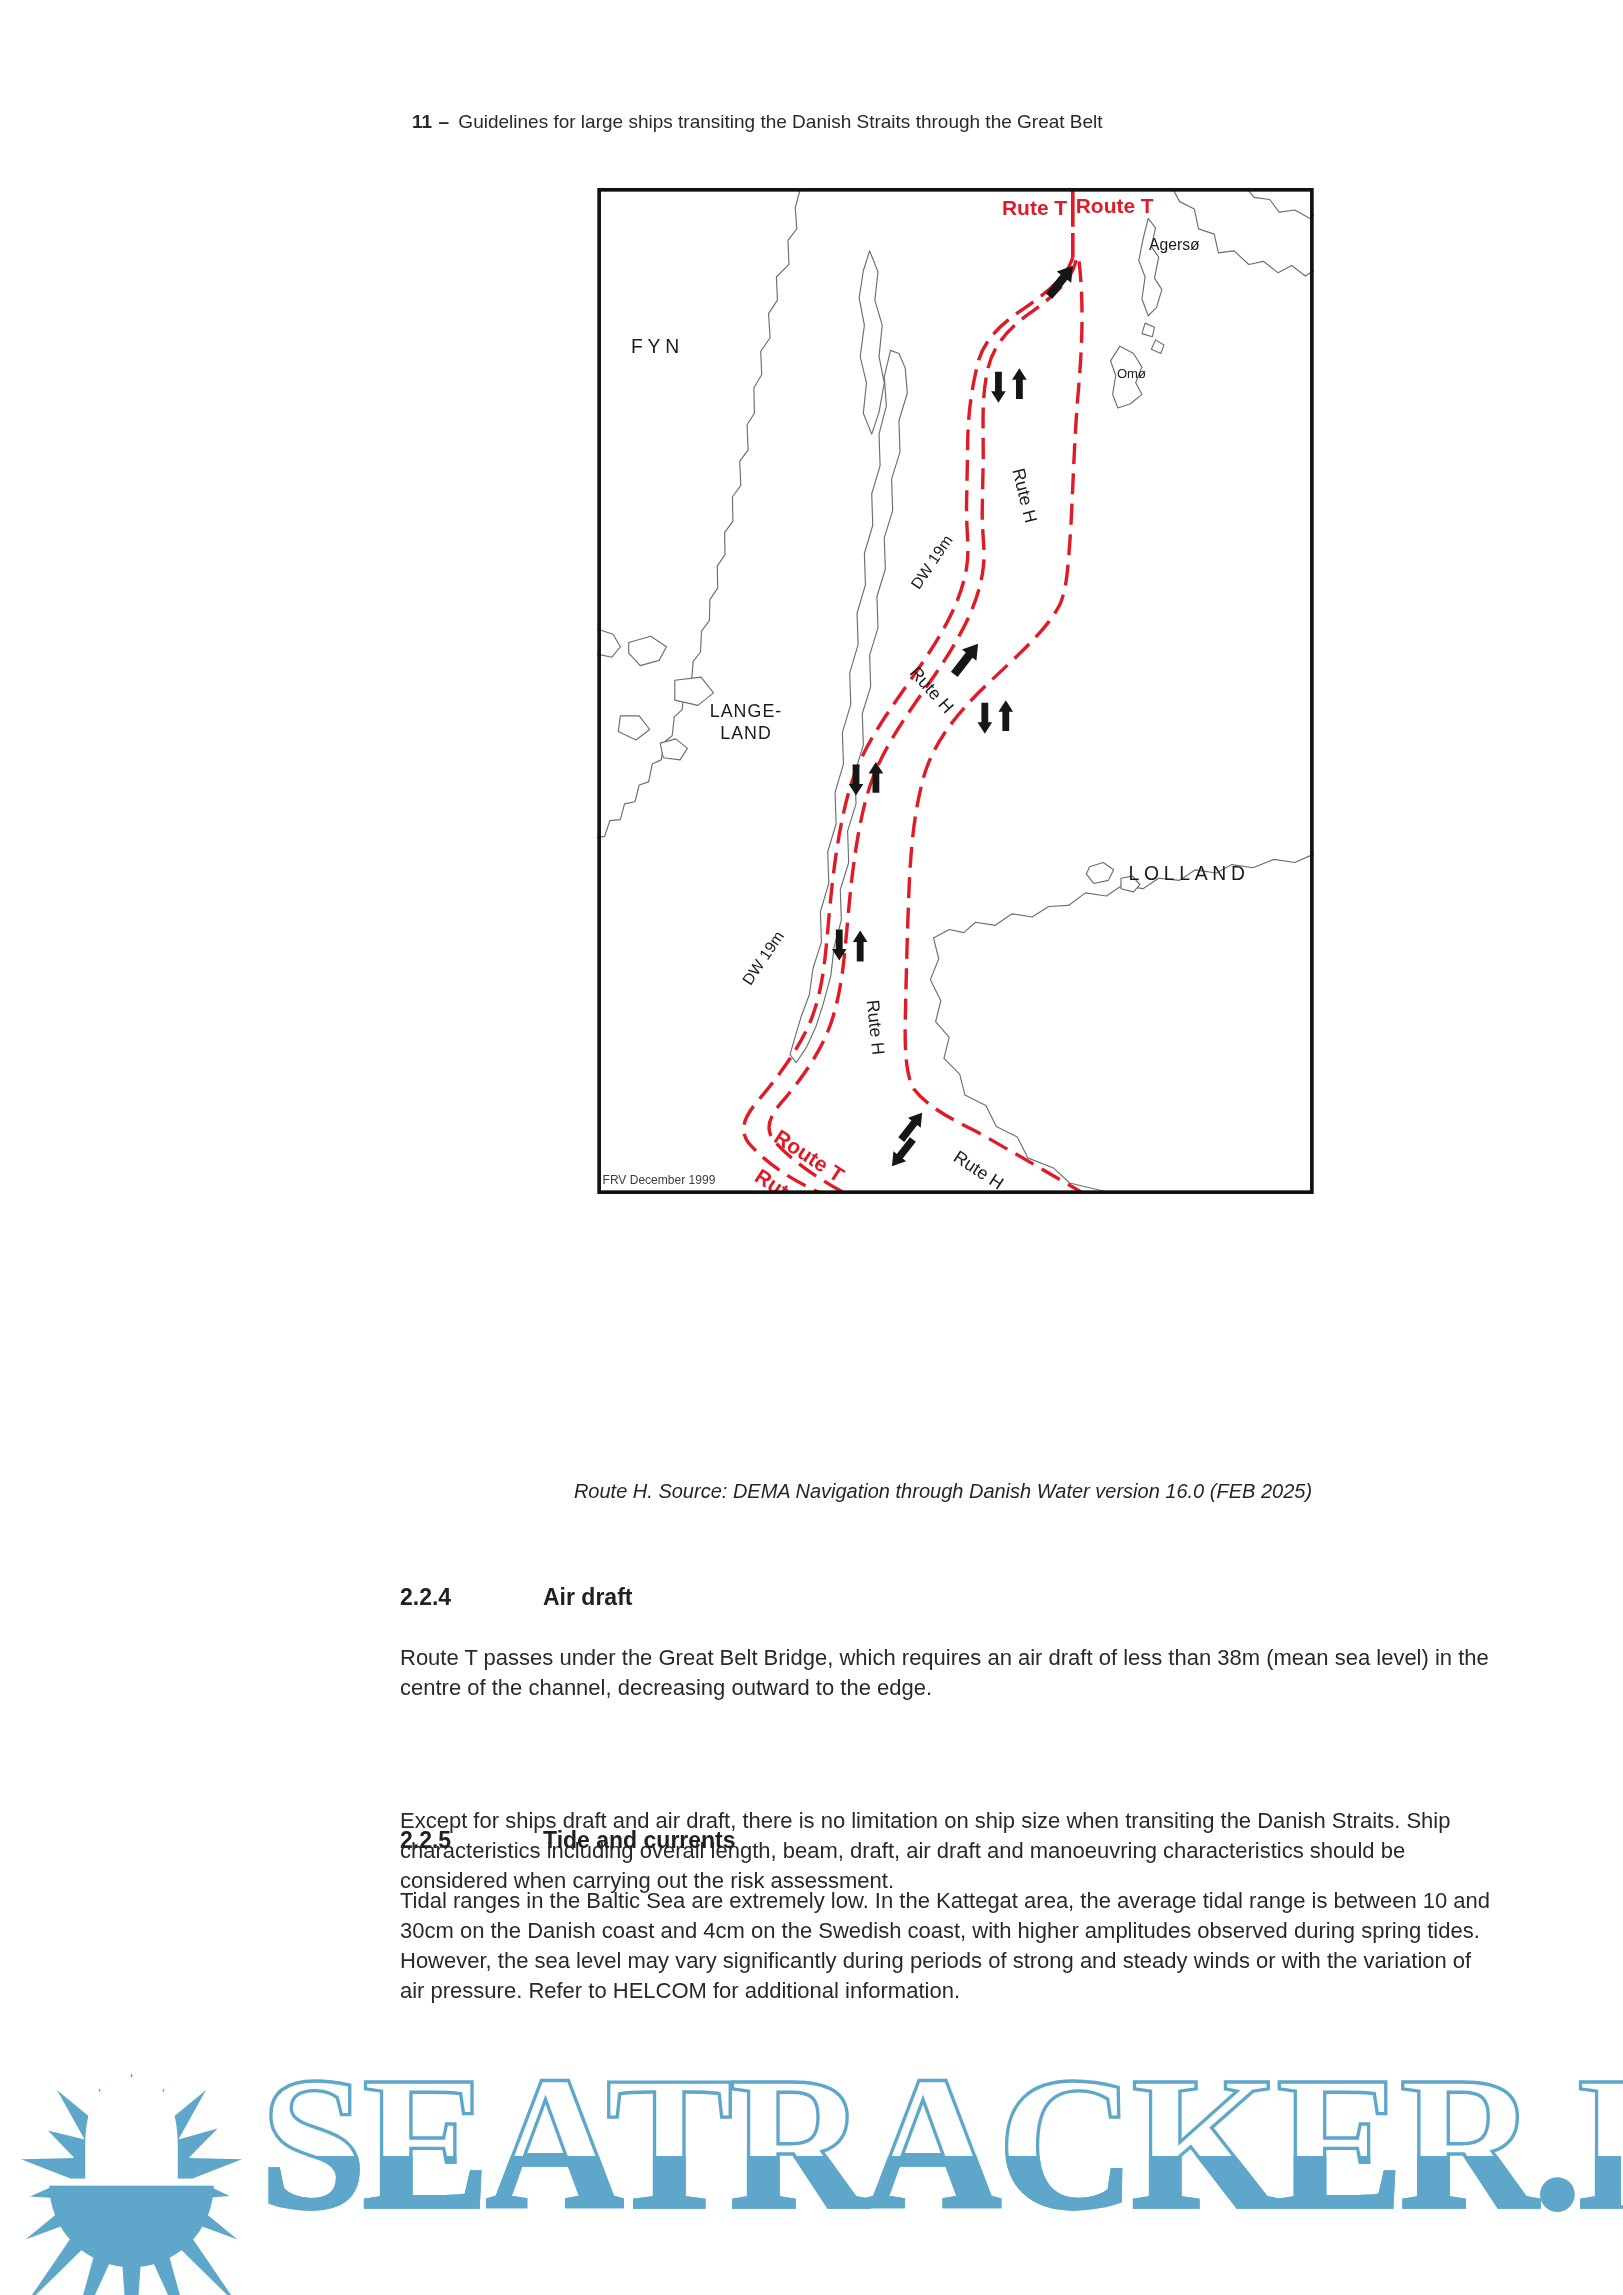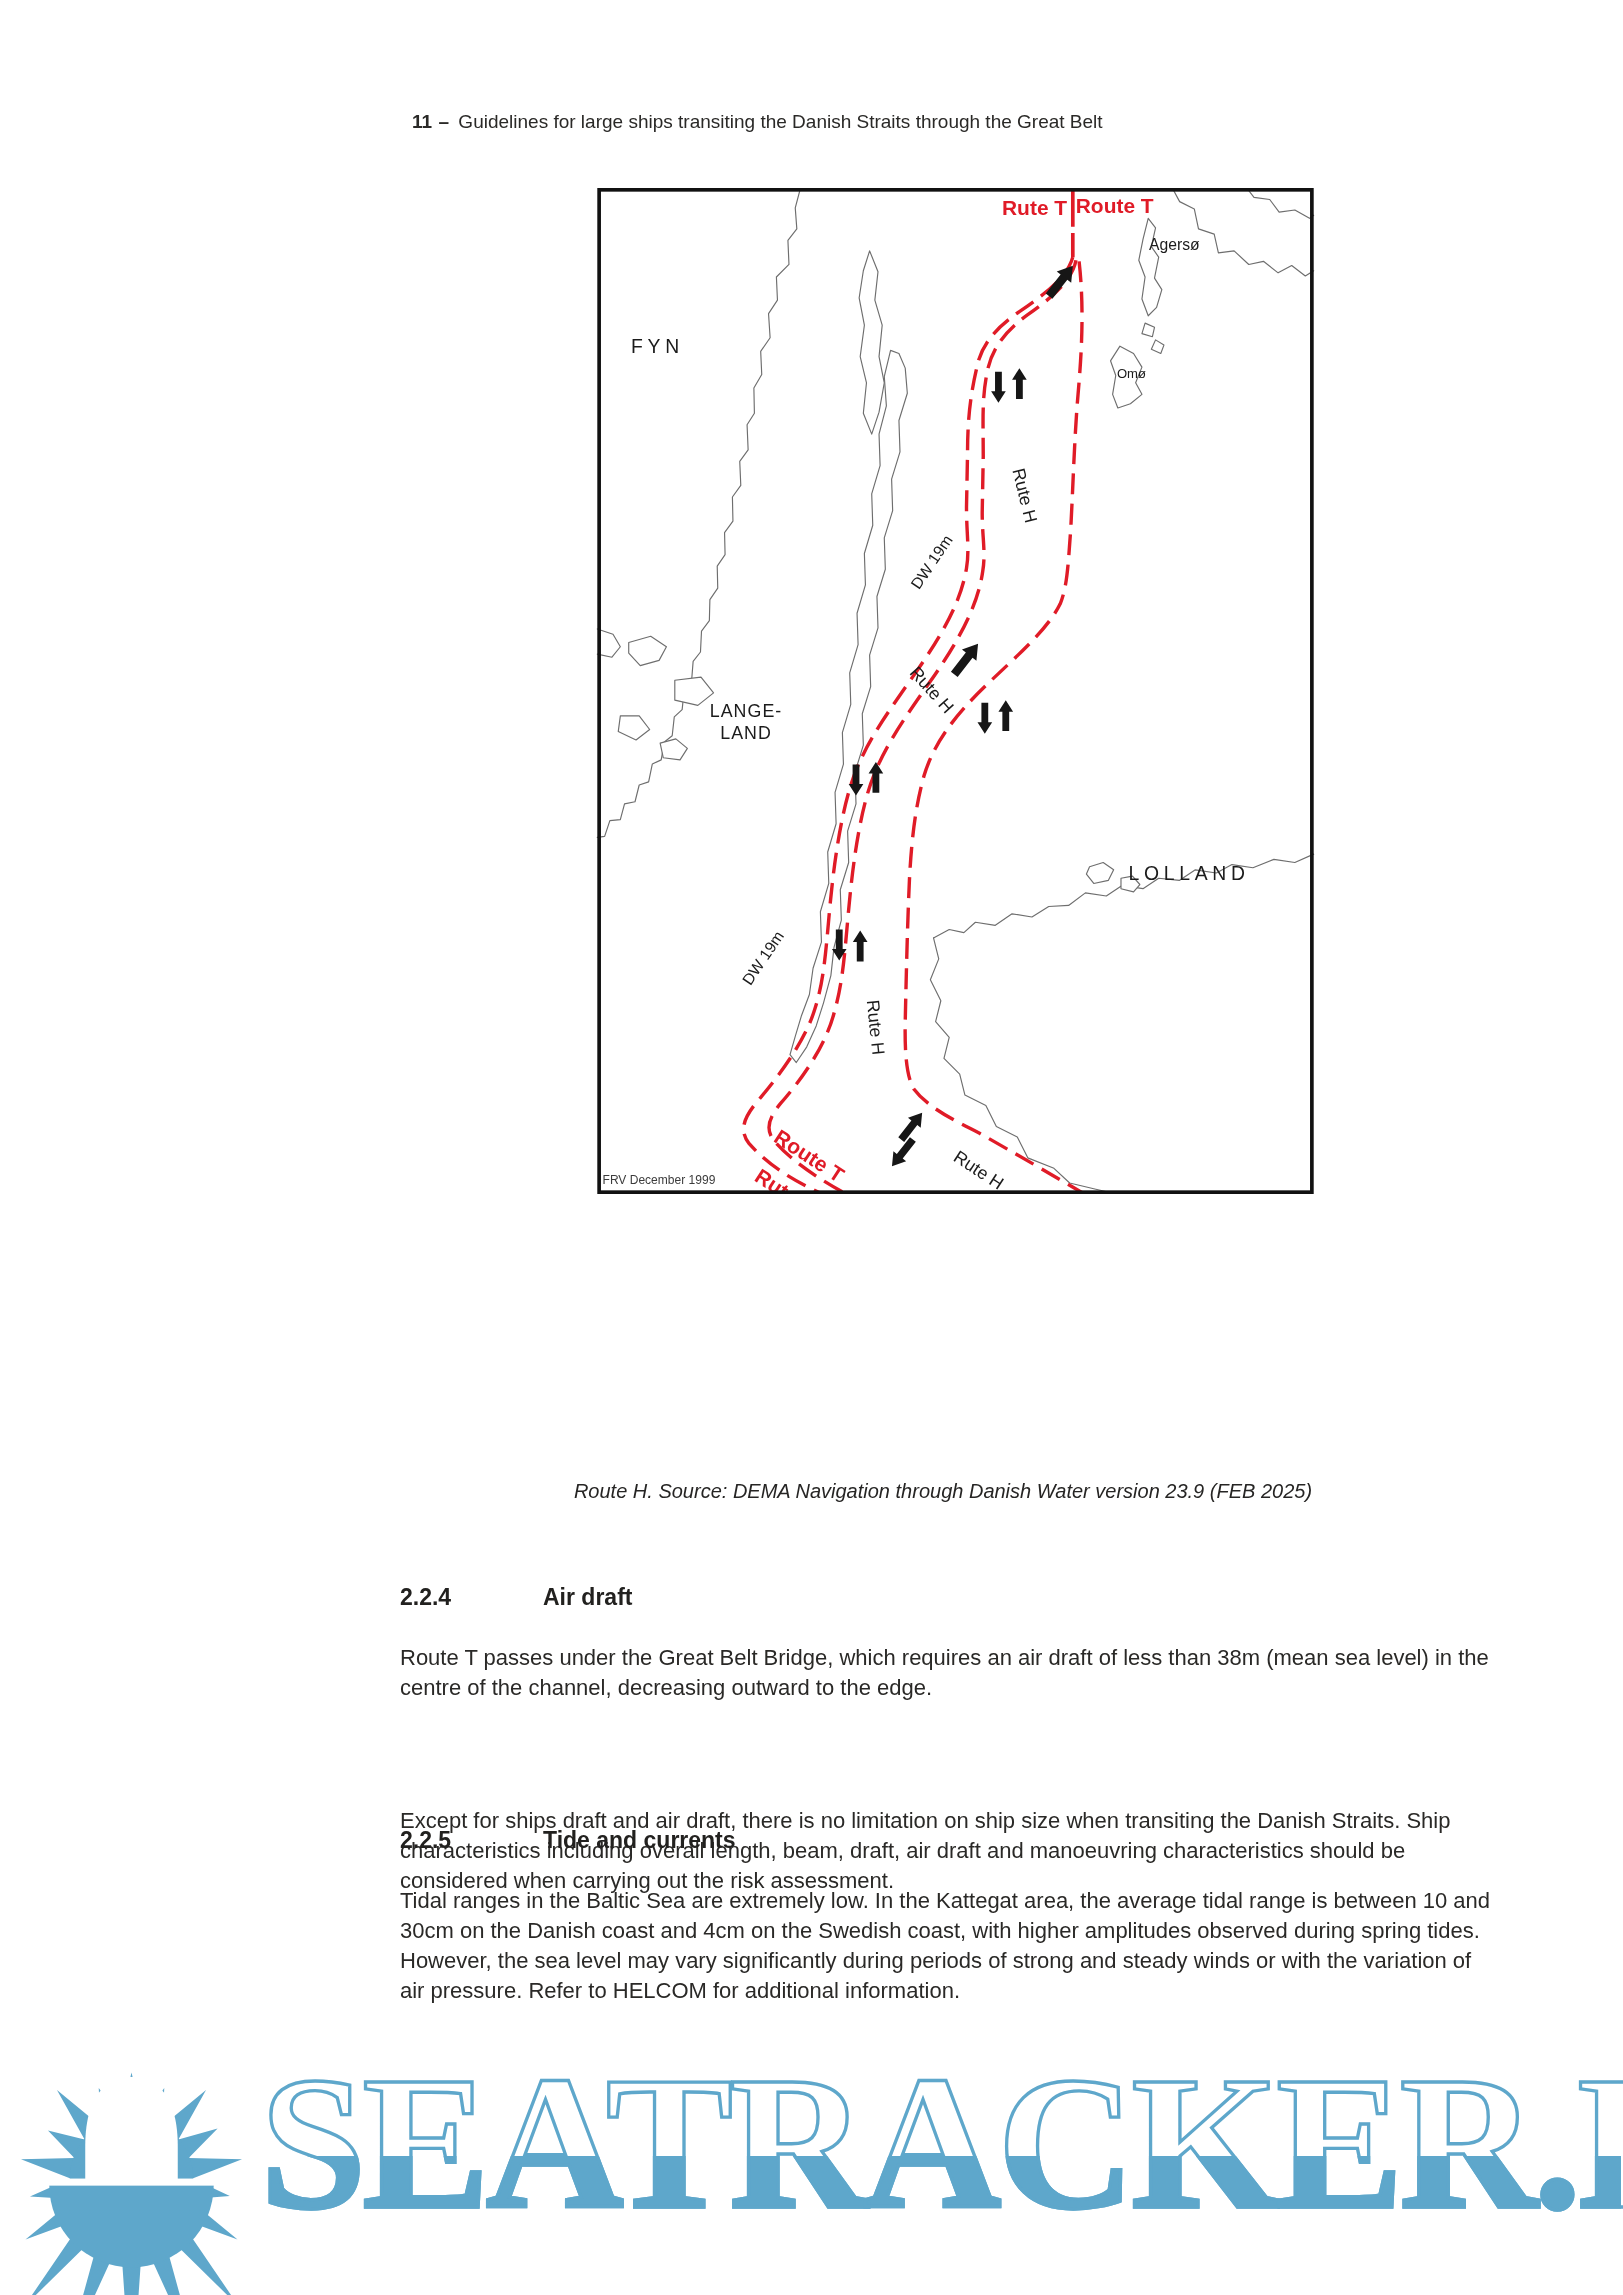--- a/index.html
+++ b/index.html
@@ -120,21 +120,21 @@
       <text class="mlabel-red" text-anchor="middle" transform="translate(397,1860) rotate(33)">Route T</text>
       <text class="mlabel-red" text-anchor="middle" transform="translate(350,1928) rotate(33)">Rute T</text>
 
       <text class="mlabel credit" x="10" y="1902">FRV December 1999</text>
 
       <rect x="3.5" y="3.5" width="1361" height="1914" fill="none" stroke="#111111" stroke-width="7"></rect>
     </svg>
   </div>
 
   <div class="caption">
-    <div class="i">Route H. Source: DEMA Navigation through Danish Water version 23.9 (FEB 2025)</div>
+    <div class="i">Route H. Source: DEMA Navigation through Danish Water version 16.0 (FEB 2025)</div>
   </div>
 
   <div class="sechead" style="top:1584px;">
     <span class="snum">2.2.4</span><span>Air draft</span>
   </div>
   <p class="para" style="top:1621px;">Route T passes under the Great Belt Bridge, which requires an air draft of less than 38m (mean sea level) in the centre of the channel, decreasing outward to the edge.</p>
   <p class="para" style="top:1784px;">Except for ships draft and air draft, there is no limitation on ship size when transiting the Danish Straits. Ship characteristics including overall length, beam, draft, air draft and manoeuvring characteristics should be considered when carrying out the risk assessment.</p>
 
   <div class="sechead" style="top:1827px;">
     <span class="snum">2.2.5</span><span>Tide and currents</span>

